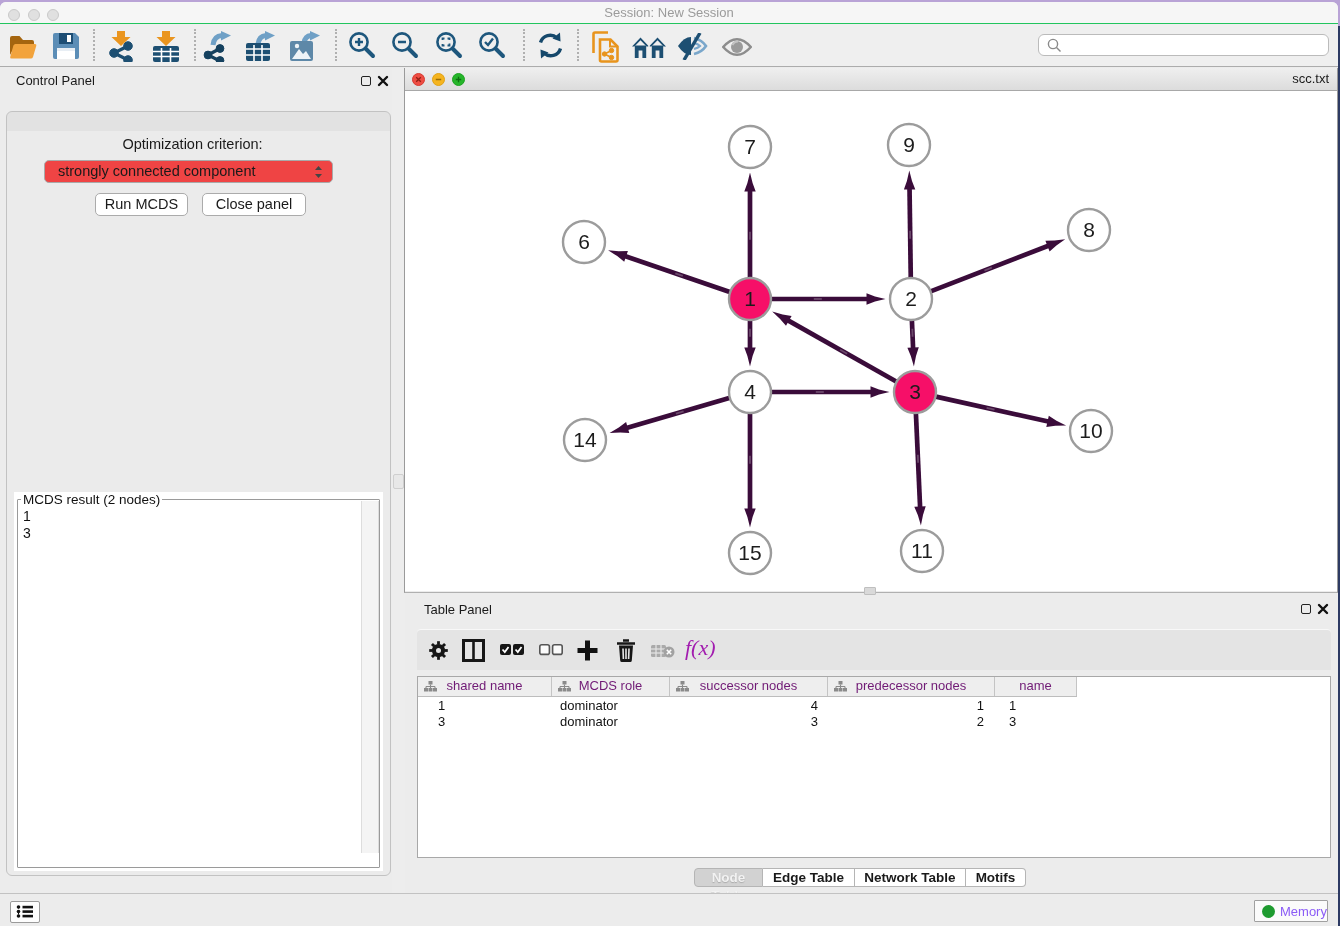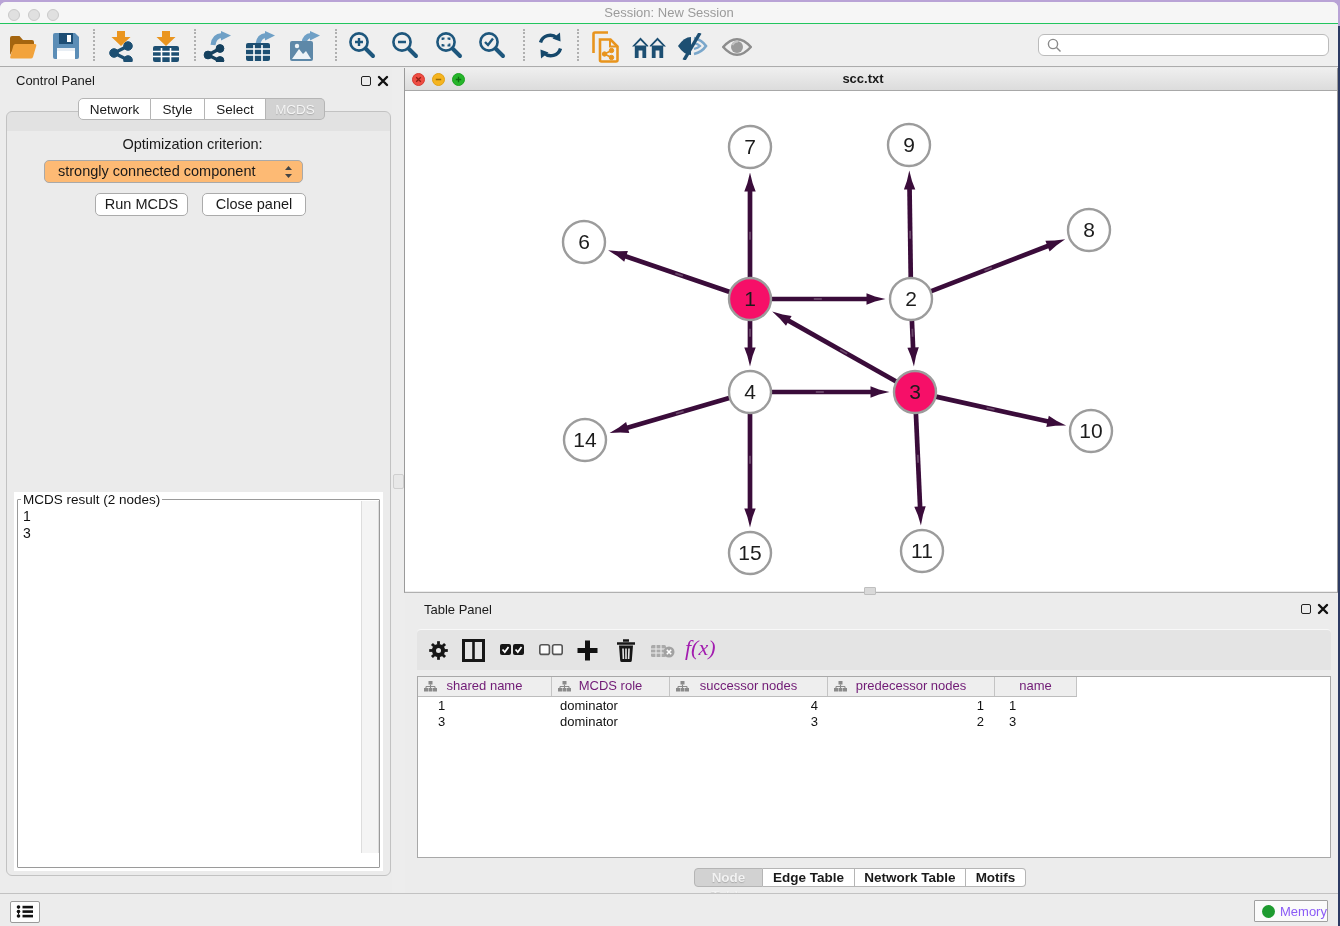--- a/index.html
+++ b/index.html
@@ -19,37 +19,37 @@
 #searchbox{position:absolute;left:1038px;top:10px;width:289px;height:20px;background:#fff;border:1px solid #bbb;border-radius:6px;}
 
 #cp-title{position:absolute;left:16px;top:71px;font-size:13px;color:#1a1a1a;}
 #cp-tabs{position:absolute;left:78px;top:96px;height:22px;display:flex;z-index:3;}
 .tab{height:22px;line-height:22px;font-size:13.5px;text-align:center;background:#fff;border:1px solid #b5b5b5;border-left:none;color:#1a1a1a;box-sizing:border-box;}
 .tab.first{border-left:1px solid #b5b5b5;border-radius:5px 0 0 5px;}
 .tab.last{border-radius:0 5px 5px 0;}
 .tab.sel{background:#d2d2d2;color:#f4f4f4;text-shadow:0 1px 1px #aaa;}
 #cp-panel{position:absolute;left:6px;top:109px;width:385px;height:765px;background:linear-gradient(#e2e2e2 0px,#e2e2e2 19px,#ebebeb 19px);border:1px solid #c2c2c2;border-radius:6px;box-sizing:border-box;}
 #opt-label{position:absolute;left:0;width:385px;top:134px;text-align:center;font-size:14.5px;color:#1a1a1a;}
-#cp-select{position:absolute;left:44px;top:158px;width:259px;height:23px;background:#fdba74;border:1px solid #a9a9a9;border-radius:5px;box-sizing:border-box;font-size:14.5px;color:#1a1a1a;line-height:21px;padding-left:13px;}
+#cp-select{position:absolute;left:44px;top:158px;width:289px;height:23px;background:#ef4444;border:1px solid #a9a9a9;border-radius:5px;box-sizing:border-box;font-size:14.5px;color:#1a1a1a;line-height:21px;padding-left:13px;}
 .cpbtn{position:absolute;top:191px;height:23px;background:#fff;border:1px solid #ababab;border-radius:5px;box-sizing:border-box;font-size:14.5px;color:#1a1a1a;text-align:center;line-height:21px;}
 
 #whitepanel{position:absolute;left:14px;top:490px;width:369px;height:379px;background:#fff;}
 #fieldset{position:absolute;left:17px;top:497px;width:363px;height:369px;border:1px solid #9a9a9a;border-radius:1px;box-sizing:border-box;}
 #fieldset-label{position:absolute;left:21px;top:490px;background:#fff;padding:0 2px;font-size:13.5px;color:#111;}
 #resultbox{position:absolute;left:18px;top:505px;width:361px;height:360px;background:#fff;}
 #resultbox .sb{position:absolute;right:0px;top:-6px;width:16px;height:352px;background:#f4f4f4;border-left:1px solid #ddd;border-right:1px solid #ddd;}
 #resultbox .sbh{position:absolute;right:0px;bottom:0px;width:361px;height:12px;background:#fff;}
 #resultbox .txt{position:absolute;left:5px;top:1px;font-size:14px;color:#111;line-height:16.5px;}
 
 #vsplit{position:absolute;left:392px;top:66px;width:13px;height:860px;background:#ededed;}
 #vsplit .handle{position:absolute;left:1px;top:406px;width:9px;height:13px;background:#e8e8e8;border:1px solid #cfcfcf;border-radius:2px;}
 
 #gwin{position:absolute;left:404px;top:66px;width:934px;height:525px;border-left:1px solid #9a9a9a;border-right:1px solid #9a9a9a;border-bottom:1px solid #b0b0b0;box-sizing:border-box;}
 #gtitle{position:absolute;left:0;top:0;width:932px;height:22px;background:linear-gradient(#efefef,#dcdcdc);border-bottom:1px solid #a8a8a8;}
-#gtitletext{position:absolute;left:0;right:16px;top:3px;text-align:center;font-size:13px;font-weight:bold;color:#1a1a1a;}
+#gtitletext{position:absolute;left:0;right:8px;top:3px;text-align:right;font-size:13px;font-weight:normal;color:#1a1a1a;}
 .gl{position:absolute;top:4.5px;width:13px;height:13px;border-radius:50%;box-sizing:border-box;}
 #gcanvas{position:absolute;left:0;top:23px;width:932px;height:500px;background:#fff;}
 
 #tp-title{position:absolute;left:424px;top:600px;font-size:13px;color:#1a1a1a;}
 #tp-toolbar{position:absolute;left:417px;top:627px;width:914px;height:40px;background:#e4e4e4;border-top:1px solid #f8f8f8;border-radius:4px 4px 0 0;}
 #tp-table{position:absolute;left:417px;top:674px;width:914px;height:182px;background:#fff;border:1px solid #a8a8a8;box-sizing:border-box;}
 #tp-header{position:absolute;left:0;top:0;height:19px;display:flex;background:#eeeeee;border-bottom:1px solid #bdbdbd;}
 .th{height:19px;border-right:1px solid #c4c4c4;box-sizing:border-box;position:relative;font-size:13px;color:#701a75;text-align:center;line-height:18px;}
 .row{position:absolute;font-size:13px;color:#111;}
 #tp-tabs{position:absolute;left:694px;top:866px;height:19px;display:flex;}
@@ -206,26 +206,20 @@
         <circle cx="6" cy="6" r="4.6" stroke="#8a8a8a" stroke-width="1.4" fill="none"></circle>
         <line x1="9.5" y1="9.5" x2="13.5" y2="13.5" stroke="#8a8a8a" stroke-width="1.4"></line>
       </svg>
     </div>
   </div>
   <div id="cp-title">Control Panel</div>
   <div class="abs" style="left:361px;top:74px;width:8px;height:8px;border:1.6px solid #222;border-radius:2px;"></div>
   <svg class="abs" style="left:377px;top:73px;" width="12" height="12" viewBox="0 0 12 12">
         <path d="M2 2 L10 10 M10 2 L2 10" stroke="#111" stroke-width="2.4" stroke-linecap="round"></path>
       </svg>
-  <div id="cp-tabs">
-    <div class="tab first" style="width:73px;">Network</div>
-    <div class="tab" style="width:54px;">Style</div>
-    <div class="tab" style="width:61px;">Select</div>
-    <div class="tab last sel" style="width:59px;">MCDS</div>
-  </div>
   <div id="cp-panel"></div>
   <div id="opt-label">Optimization criterion:</div>
   <div id="cp-select">strongly connected component<svg width="11" height="14" viewBox="0 0 11 14" style="position:absolute;right:8px;top:4px;">
           <path d="M2 5 L5.5 1 L9 5 Z" fill="#444"></path>
           <path d="M2 9 L5.5 13 L9 9 Z" fill="#444"></path>
         </svg></div>
   <div class="cpbtn" style="left:95px;width:93px;">Run MCDS</div>
   <div class="cpbtn" style="left:202px;width:104px;">Close panel</div>
   <div id="whitepanel"></div>
   <div id="fieldset"></div>

